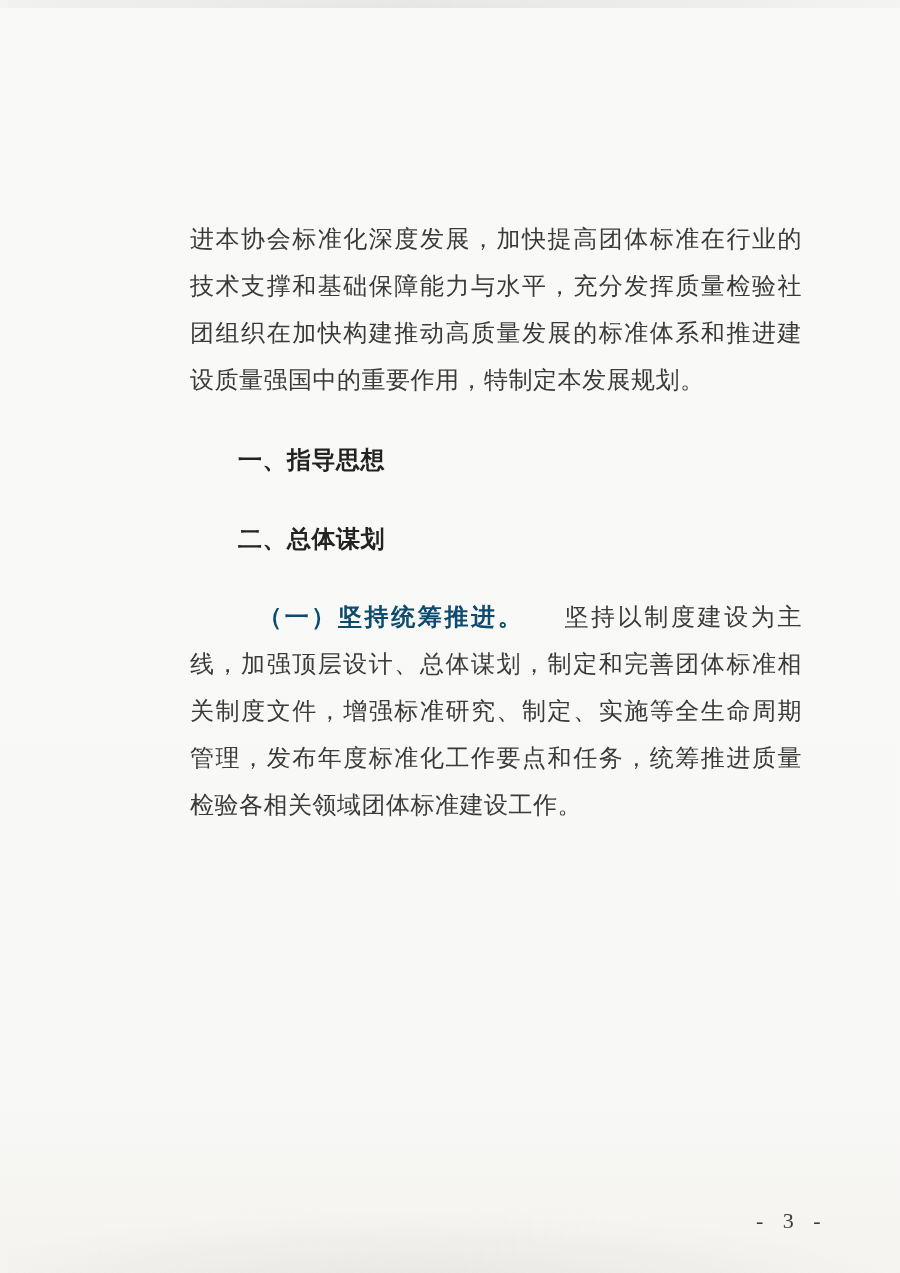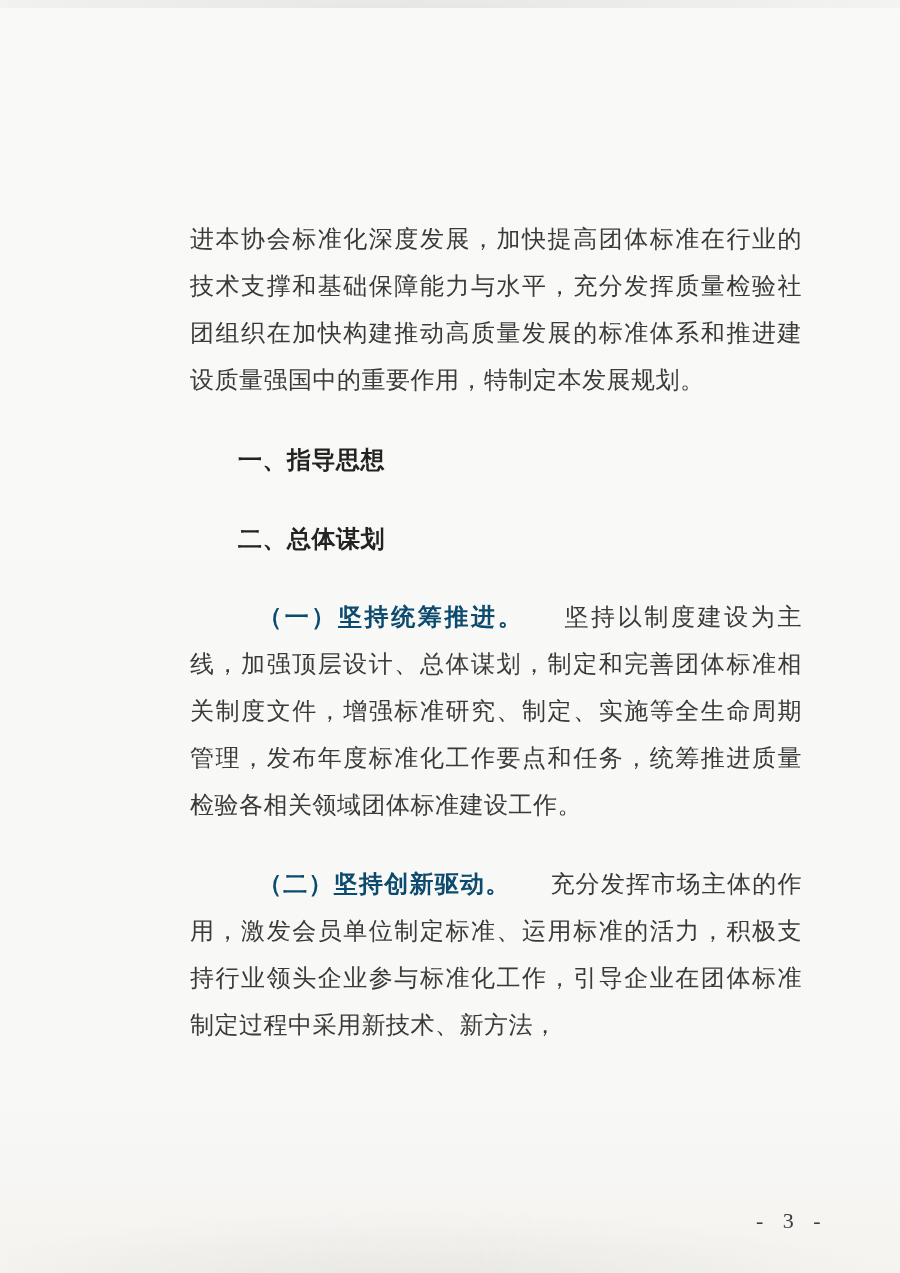--- a/index.html
+++ b/index.html
@@ -82,19 +82,18 @@
 
     <p class="no-indent">进本协会标准化深度发展，加快提高团体标准在行业的技术支撑和基础保障能力与水平，充分发挥质量检验社团组织在加快构建推动高质量发展的标准体系和推进建设质量强国中的重要作用，特制定本发展规划。</p>
 
     <h2 class="heading">一、指导思想</h2>
 
 
     <h2 class="heading">二、总体谋划</h2>
 
     <p class="indent"><span class="lead">（一）坚持统筹推进。</span><span>坚持以制度建设为主线，加强顶层设计、总体谋划，制定和完善团体标准相关制度文件，增强标准研究、制定、实施等全生命周期管理，发布年度标准化工作要点和任务，统筹推进质量检验各相关领域团体标准建设工作。</span></p>
 
-    <p class="indent"><span class="lead">（二）坚持创新驱动。</span><span>充分发挥市场主体的作用，激发会员单位制定标准、运用标准的活力，积极支持行业领头企业参与标准化工作，引导企业在团体标准制定过程中采用新技术、新方法，</span></p>
 
   </main>
 
   <div class="page-number">- 3 -</div>
 
 </div>
 
 </body></html>

